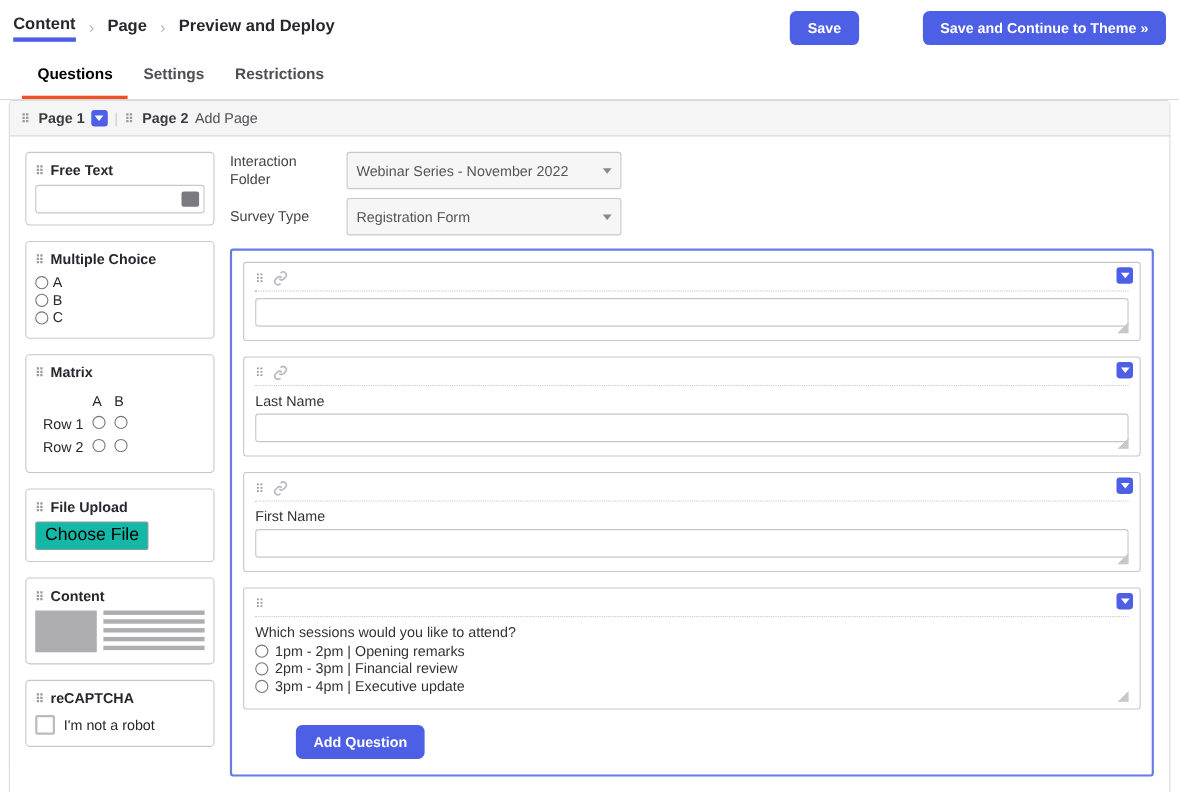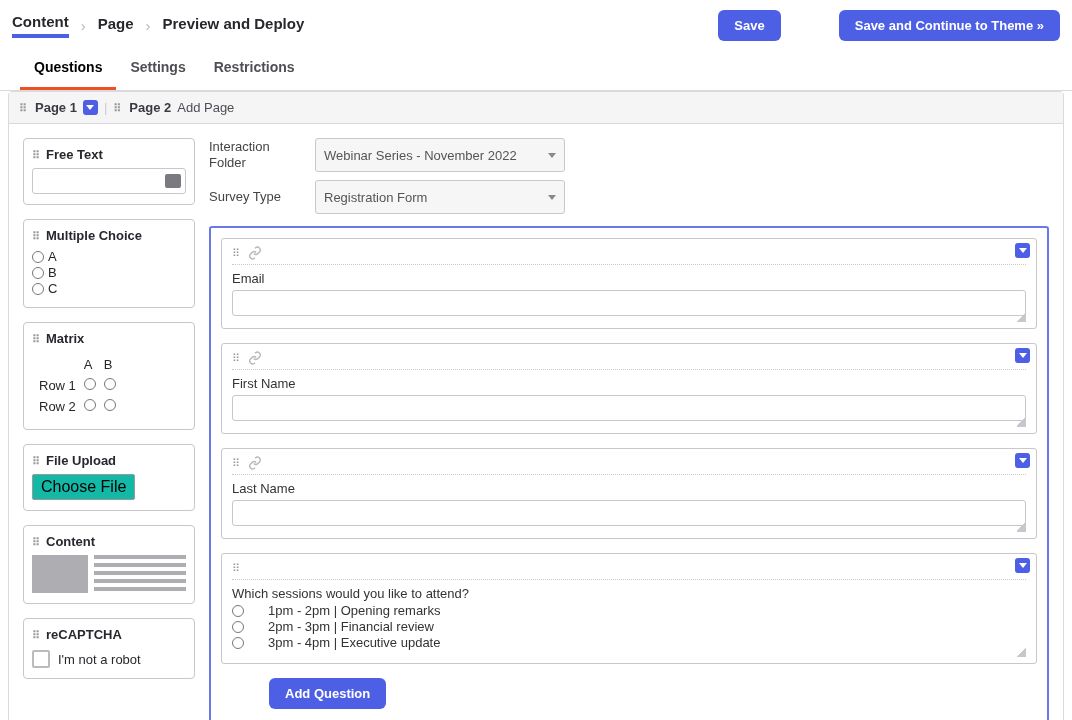--- a/index.html
+++ b/index.html
@@ -72,21 +72,21 @@
 .qhead{display:flex;align-items:center;gap:6px;border-bottom:1px dotted #c7c7cd;padding-bottom:4px;margin-bottom:6px;}
 .link-ic{color:#b8b8c0;}
 .link-ic svg{display:block;}
 .qmenu{position:absolute;right:6px;top:4px;}
 .qlabel{color:#333;margin-bottom:4px;}
 .qinput{width:100%;height:26px;border:1px solid var(--box-border);border-radius:3px;background:#fff;}
 .resize-h{height:6px;margin-top:0px;position:relative;}
 .resize-h::after{content:"";position:absolute;right:0;bottom:0;width:10px;height:10px;background:linear-gradient(135deg,transparent 50%,#c7c7cd 50%);}
 
 .qprompt{color:#333;margin-bottom:2px;}
-.optline{display:flex;align-items:center;gap:24px;margin:1px 0;color:#333;}
+.optline{display:flex;align-items:center;gap:6px;margin:1px 0;color:#333;}
 
 .addq{align-self:flex-start;}
 </style>
 </head>
 <body>
 
 <div class="bc-row">
   <div class="bc">
     <span class="bc-item active">Content</span>
     <span class="bc-sep">›</span>
@@ -240,53 +240,52 @@
         <div class="qhead">
           <span class="drag"></span>
           <span class="link-ic">
                 <svg width="14" height="14" viewBox="0 0 24 24" fill="none" stroke="currentColor" stroke-width="2.5">
                   <path d="M10 13a5 5 0 0 0 7 0l3-3a5 5 0 0 0-7-7l-1 1"></path>
                   <path d="M14 11a5 5 0 0 0-7 0l-3 3a5 5 0 0 0 7 7l1-1"></path>
                 </svg>
               </span>
           <span class="qmenu blue-caret"></span>
         </div>
-        <div class="qlabel">Email</div>
         <div class="qinput"></div>
         <div class="resize-h"></div>
       </div>
 
       <div class="qbox">
         <div class="qhead">
           <span class="drag"></span>
           <span class="link-ic">
                 <svg width="14" height="14" viewBox="0 0 24 24" fill="none" stroke="currentColor" stroke-width="2.5">
                   <path d="M10 13a5 5 0 0 0 7 0l3-3a5 5 0 0 0-7-7l-1 1"></path>
                   <path d="M14 11a5 5 0 0 0-7 0l-3 3a5 5 0 0 0 7 7l1-1"></path>
                 </svg>
               </span>
           <span class="qmenu blue-caret"></span>
         </div>
-        <div class="qlabel">First Name</div>
+        <div class="qlabel">Last Name</div>
         <div class="qinput"></div>
         <div class="resize-h"></div>
       </div>
 
       <div class="qbox">
         <div class="qhead">
           <span class="drag"></span>
           <span class="link-ic">
                 <svg width="14" height="14" viewBox="0 0 24 24" fill="none" stroke="currentColor" stroke-width="2.5">
                   <path d="M10 13a5 5 0 0 0 7 0l3-3a5 5 0 0 0-7-7l-1 1"></path>
                   <path d="M14 11a5 5 0 0 0-7 0l-3 3a5 5 0 0 0 7 7l1-1"></path>
                 </svg>
               </span>
           <span class="qmenu blue-caret"></span>
         </div>
-        <div class="qlabel">Last Name</div>
+        <div class="qlabel">First Name</div>
         <div class="qinput"></div>
         <div class="resize-h"></div>
       </div>
 
       <div class="qbox">
         <div class="qhead">
           <span class="drag"></span>
           <span class="qmenu blue-caret"></span>
         </div>
         <div class="qprompt">Which sessions would you like to attend?</div>

